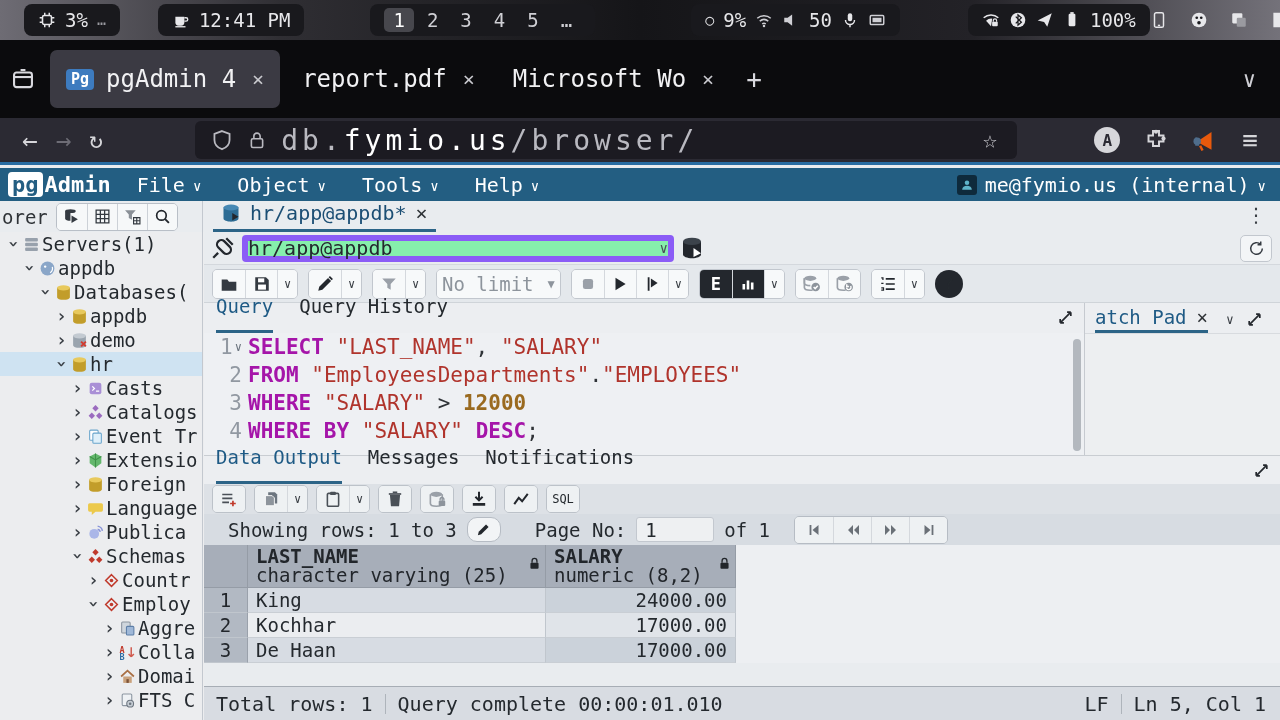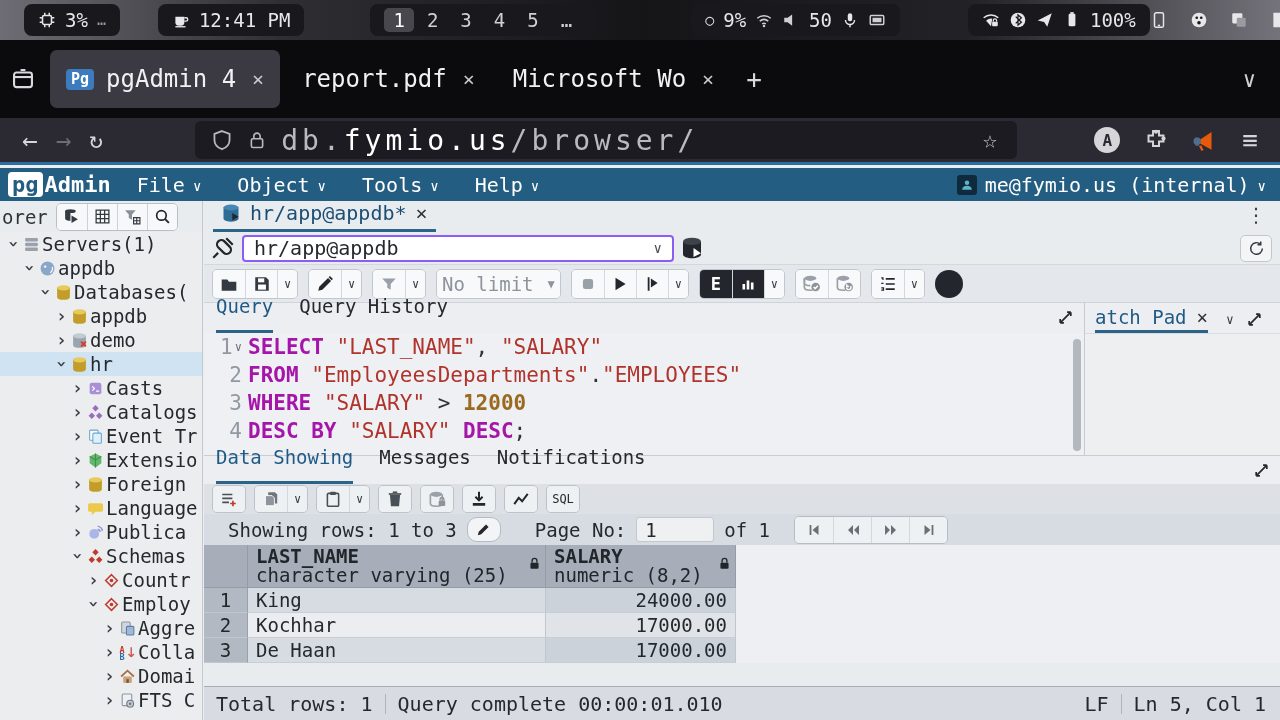--- a/index.html
+++ b/index.html
@@ -68,22 +68,22 @@
   .trow.sel{background:#cfe3f2}
   .chev{display:inline-block;width:15px;flex:0 0 auto;font-size:18px;font-weight:bold;color:#3a3f45;
     transform:rotate(0);text-align:center;line-height:1}
   .chev.exp{transform:rotate(90deg)}
   .ticon{width:21px;flex:0 0 auto;display:flex;align-items:center;justify-content:center}
   .ticon svg{width:17px;height:17px}
   .tlabel{overflow:hidden}
   
   .main-area{position:absolute;left:204px;top:232px;width:1076px;height:488px;background:#e9ecef}
   .connrow{height:32px;display:flex;align-items:center;gap:6px;padding:0 8px 0 6px}
-  .connsel{width:432px;height:27px;background:#ffffff;border:2px solid #8b5cf6;border-radius:4px;
-    display:flex;align-items:center;font-size:20px;padding:0 10px;color:#24292e}
+  .connsel{width:432px;height:27px;background:#86efac;border:6px solid #8b5cf6;border-radius:4px;
+    display:flex;align-items:center;font-size:20px;padding:0 0;color:#24292e}
   .connsel .cchev{margin-left:auto;font-size:14px;color:#4a5057}
   .connrt{margin-left:auto;width:32px;height:27px;background:#f3f5f7;border:1px solid #c2c7ce;
     border-radius:5px;display:flex;align-items:center;justify-content:center}
   .toolbar{height:39px;background:#e4e8ec;border-top:1px solid #d4d8dd;border-bottom:1px solid #cfd4d9;
     display:flex;align-items:center;gap:10px;padding:0 8px}
   .bgrp{display:flex;border-radius:5px;overflow:hidden;border:1px solid #c2c7ce}
   .tbtn{min-width:32px;height:28px;background:#f7f9fa;display:flex;align-items:center;
     justify-content:center;border-left:1px solid #d4d8dd;padding:0 5px}
   .tbtn:first-child{border-left:none}
   .tbtn.cv{min-width:20px;font-size:12px;color:#3a3f45}
@@ -731,21 +731,21 @@
             <div class="sline">
               <span class="lnum">2</span>
               <span class="lcode"><span class="tok-kw">FROM</span><span class="tok-pl"> </span><span class="tok-st">"EmployeesDepartments"</span><span class="tok-pl">.</span><span class="tok-st">"EMPLOYEES"</span></span>
             </div>
             <div class="sline">
               <span class="lnum">3</span>
               <span class="lcode"><span class="tok-kw">WHERE</span><span class="tok-pl"> </span><span class="tok-st">"SALARY"</span><span class="tok-pl"> &gt; </span><span class="tok-nm">12000</span></span>
             </div>
             <div class="sline">
               <span class="lnum">4</span>
-              <span class="lcode"><span class="tok-kw">DESC BY</span><span class="tok-pl"> </span><span class="tok-st">"SALARY"</span><span class="tok-pl"> </span><span class="tok-kw">DESC</span><span class="tok-pl">;</span></span>
+              <span class="lcode"><span class="tok-kw">WHERE BY</span><span class="tok-pl"> </span><span class="tok-st">"SALARY"</span><span class="tok-pl"> </span><span class="tok-kw">DESC</span><span class="tok-pl">;</span></span>
             </div>
           </div>
         <div class="edscroll"></div>
       </div>
     </div>
     <div class="scratch">
       <div class="schead">
         <span class="sctab">
           <span>atch Pad</span>
           <span class="tclose">×</span>
@@ -753,21 +753,21 @@
         <span class="schev">∨</span>
         <svg style="margin-bottom:5px" width="17" height="17" viewBox="0 0 16 16">
             <path d="M3 13L13 3M3 13v-3.5M3 13h3.5M13 3v3.5M13 3H9.5" fill="none" stroke="#23272d" stroke-width="1.6"></path>
           </svg>
       </div>
       <div class="scbody"></div>
     </div>
   </div>
 
   <div class="outtabs" id="outtabs">
-    <span class="edtab active">Data Showing</span>
+    <span class="edtab active">Data Output</span>
       <span class="edtab">Messages</span>
       <span class="edtab">Notifications</span>
       <svg style="position:absolute;right:10px;top:6px" width="17" height="17" viewBox="0 0 16 16">
         <path d="M3 13L13 3M3 13v-3.5M3 13h3.5M13 3v3.5M13 3H9.5" fill="none" stroke="#23272d" stroke-width="1.6"></path>
       </svg>
   </div>
 
   <div class="outtoolbar">
     <span class="bgrp">
         <span class="tbtn">

